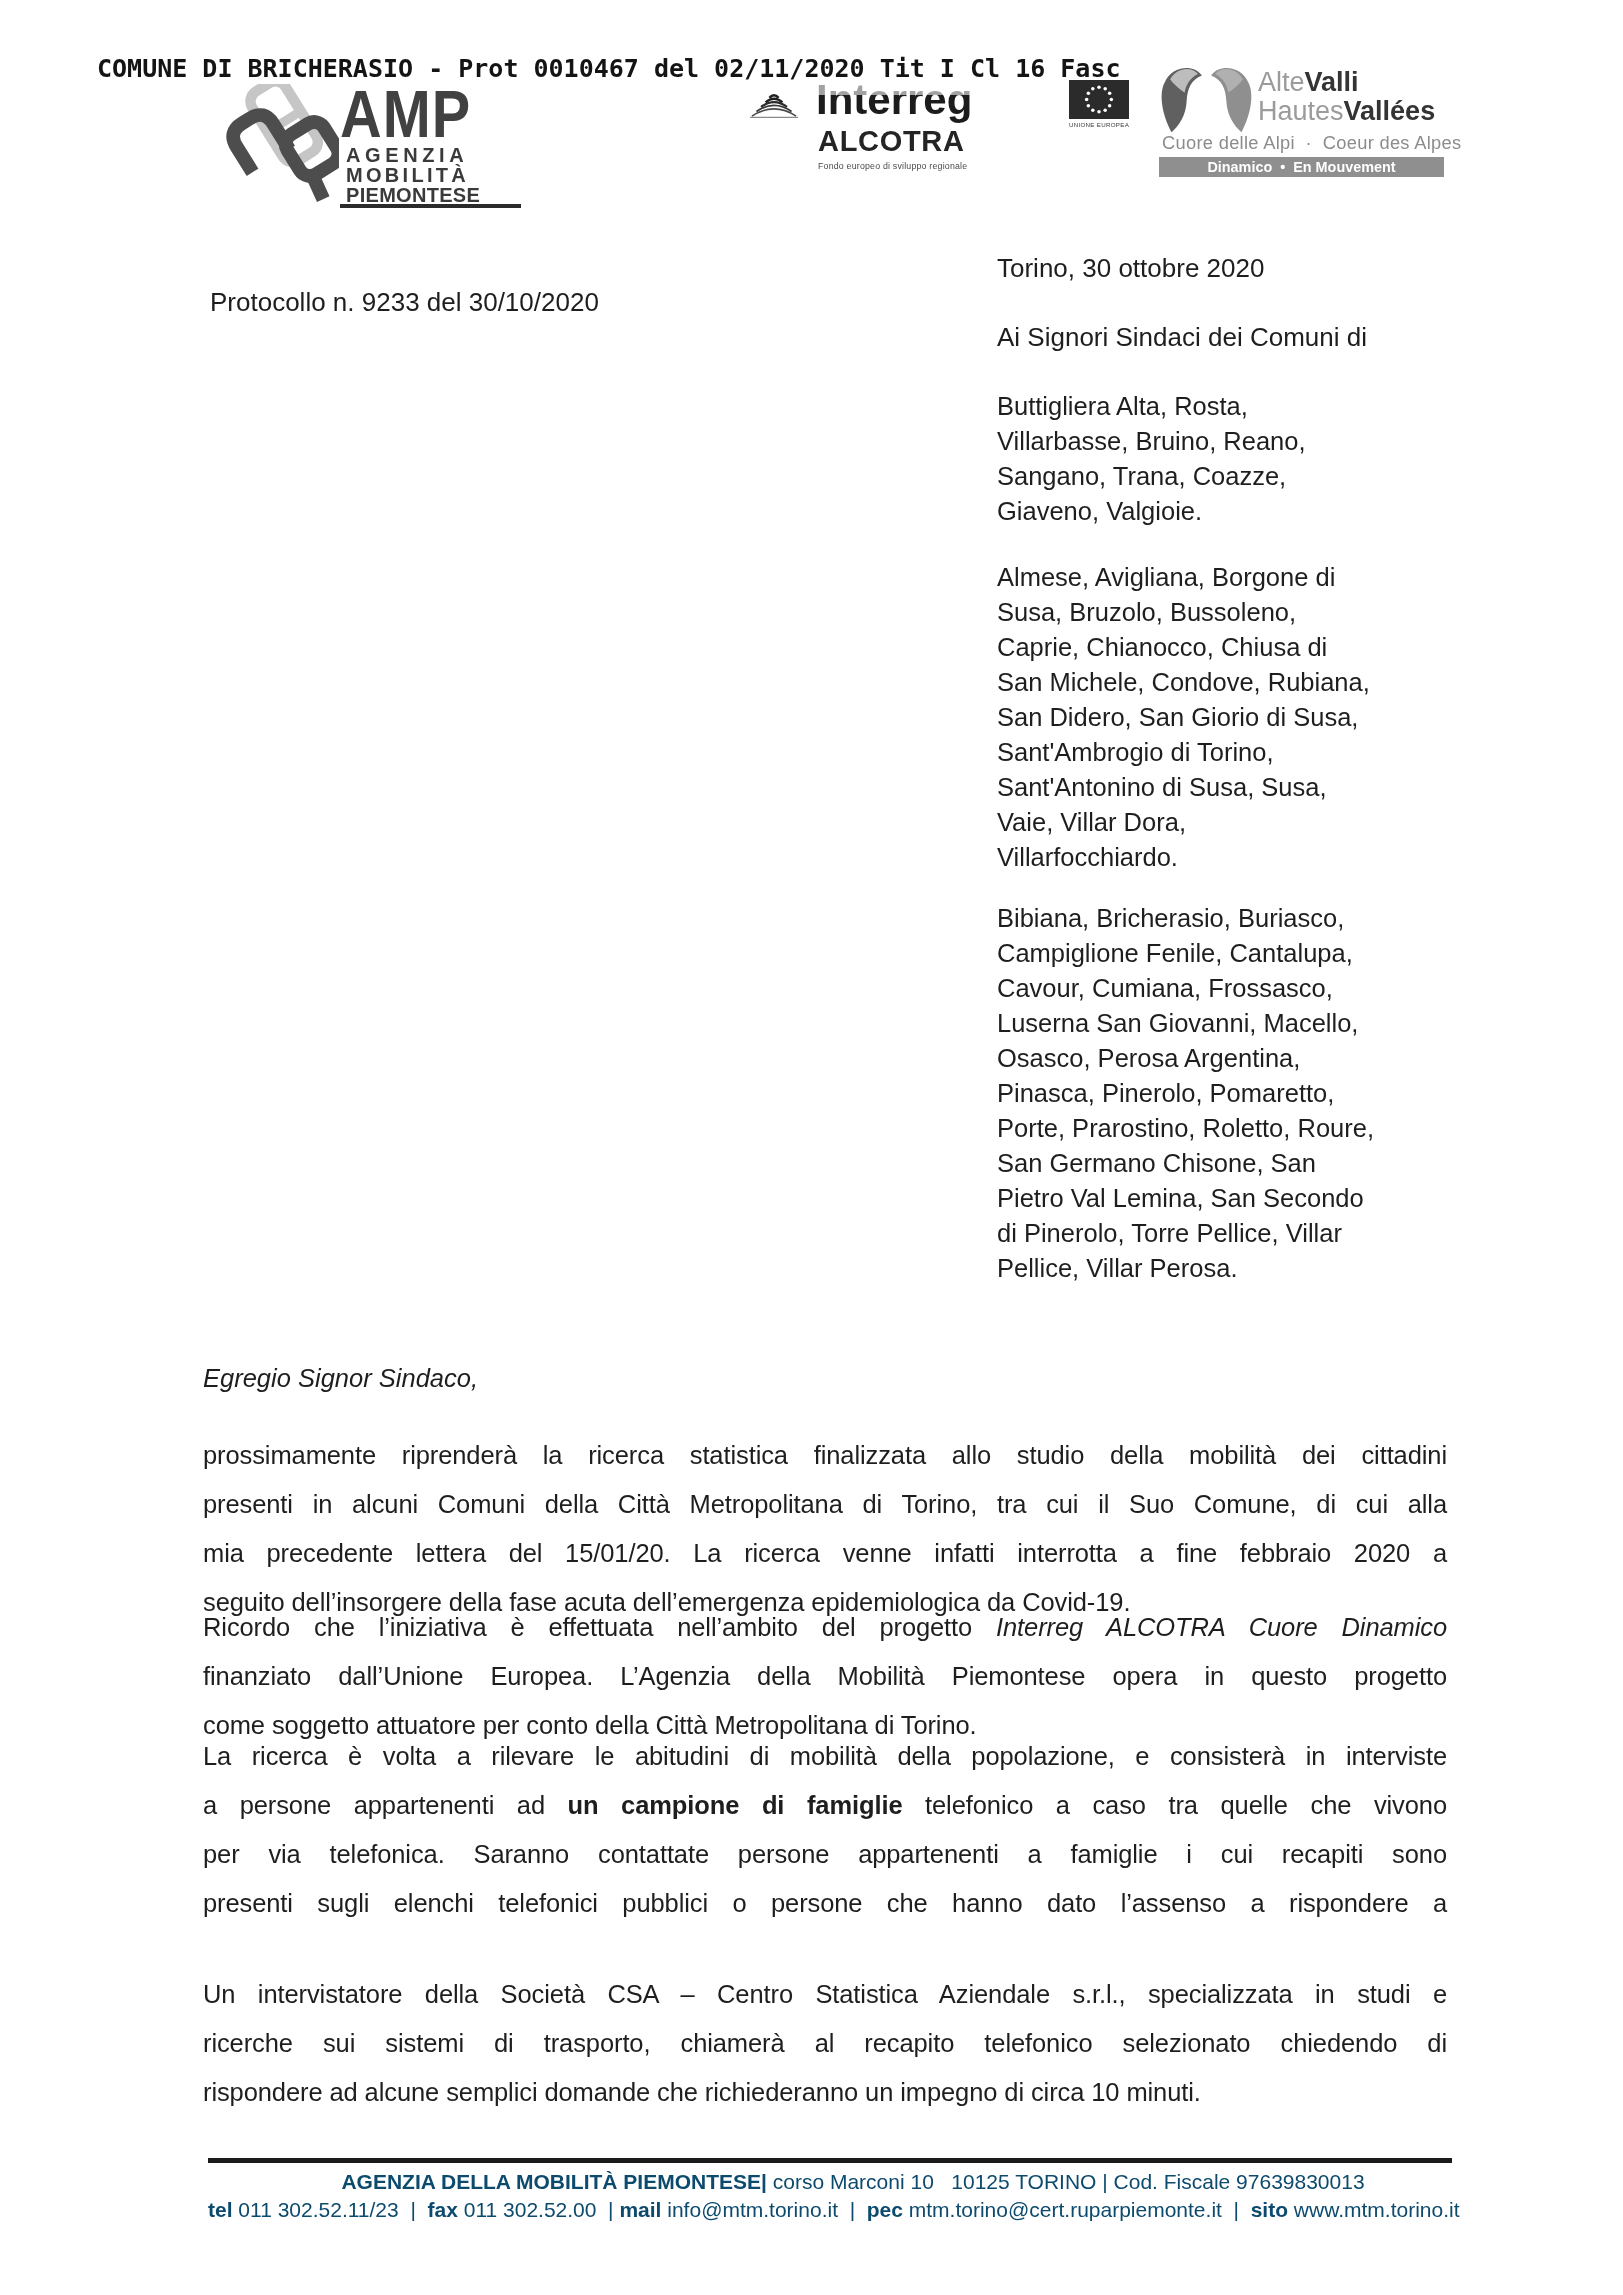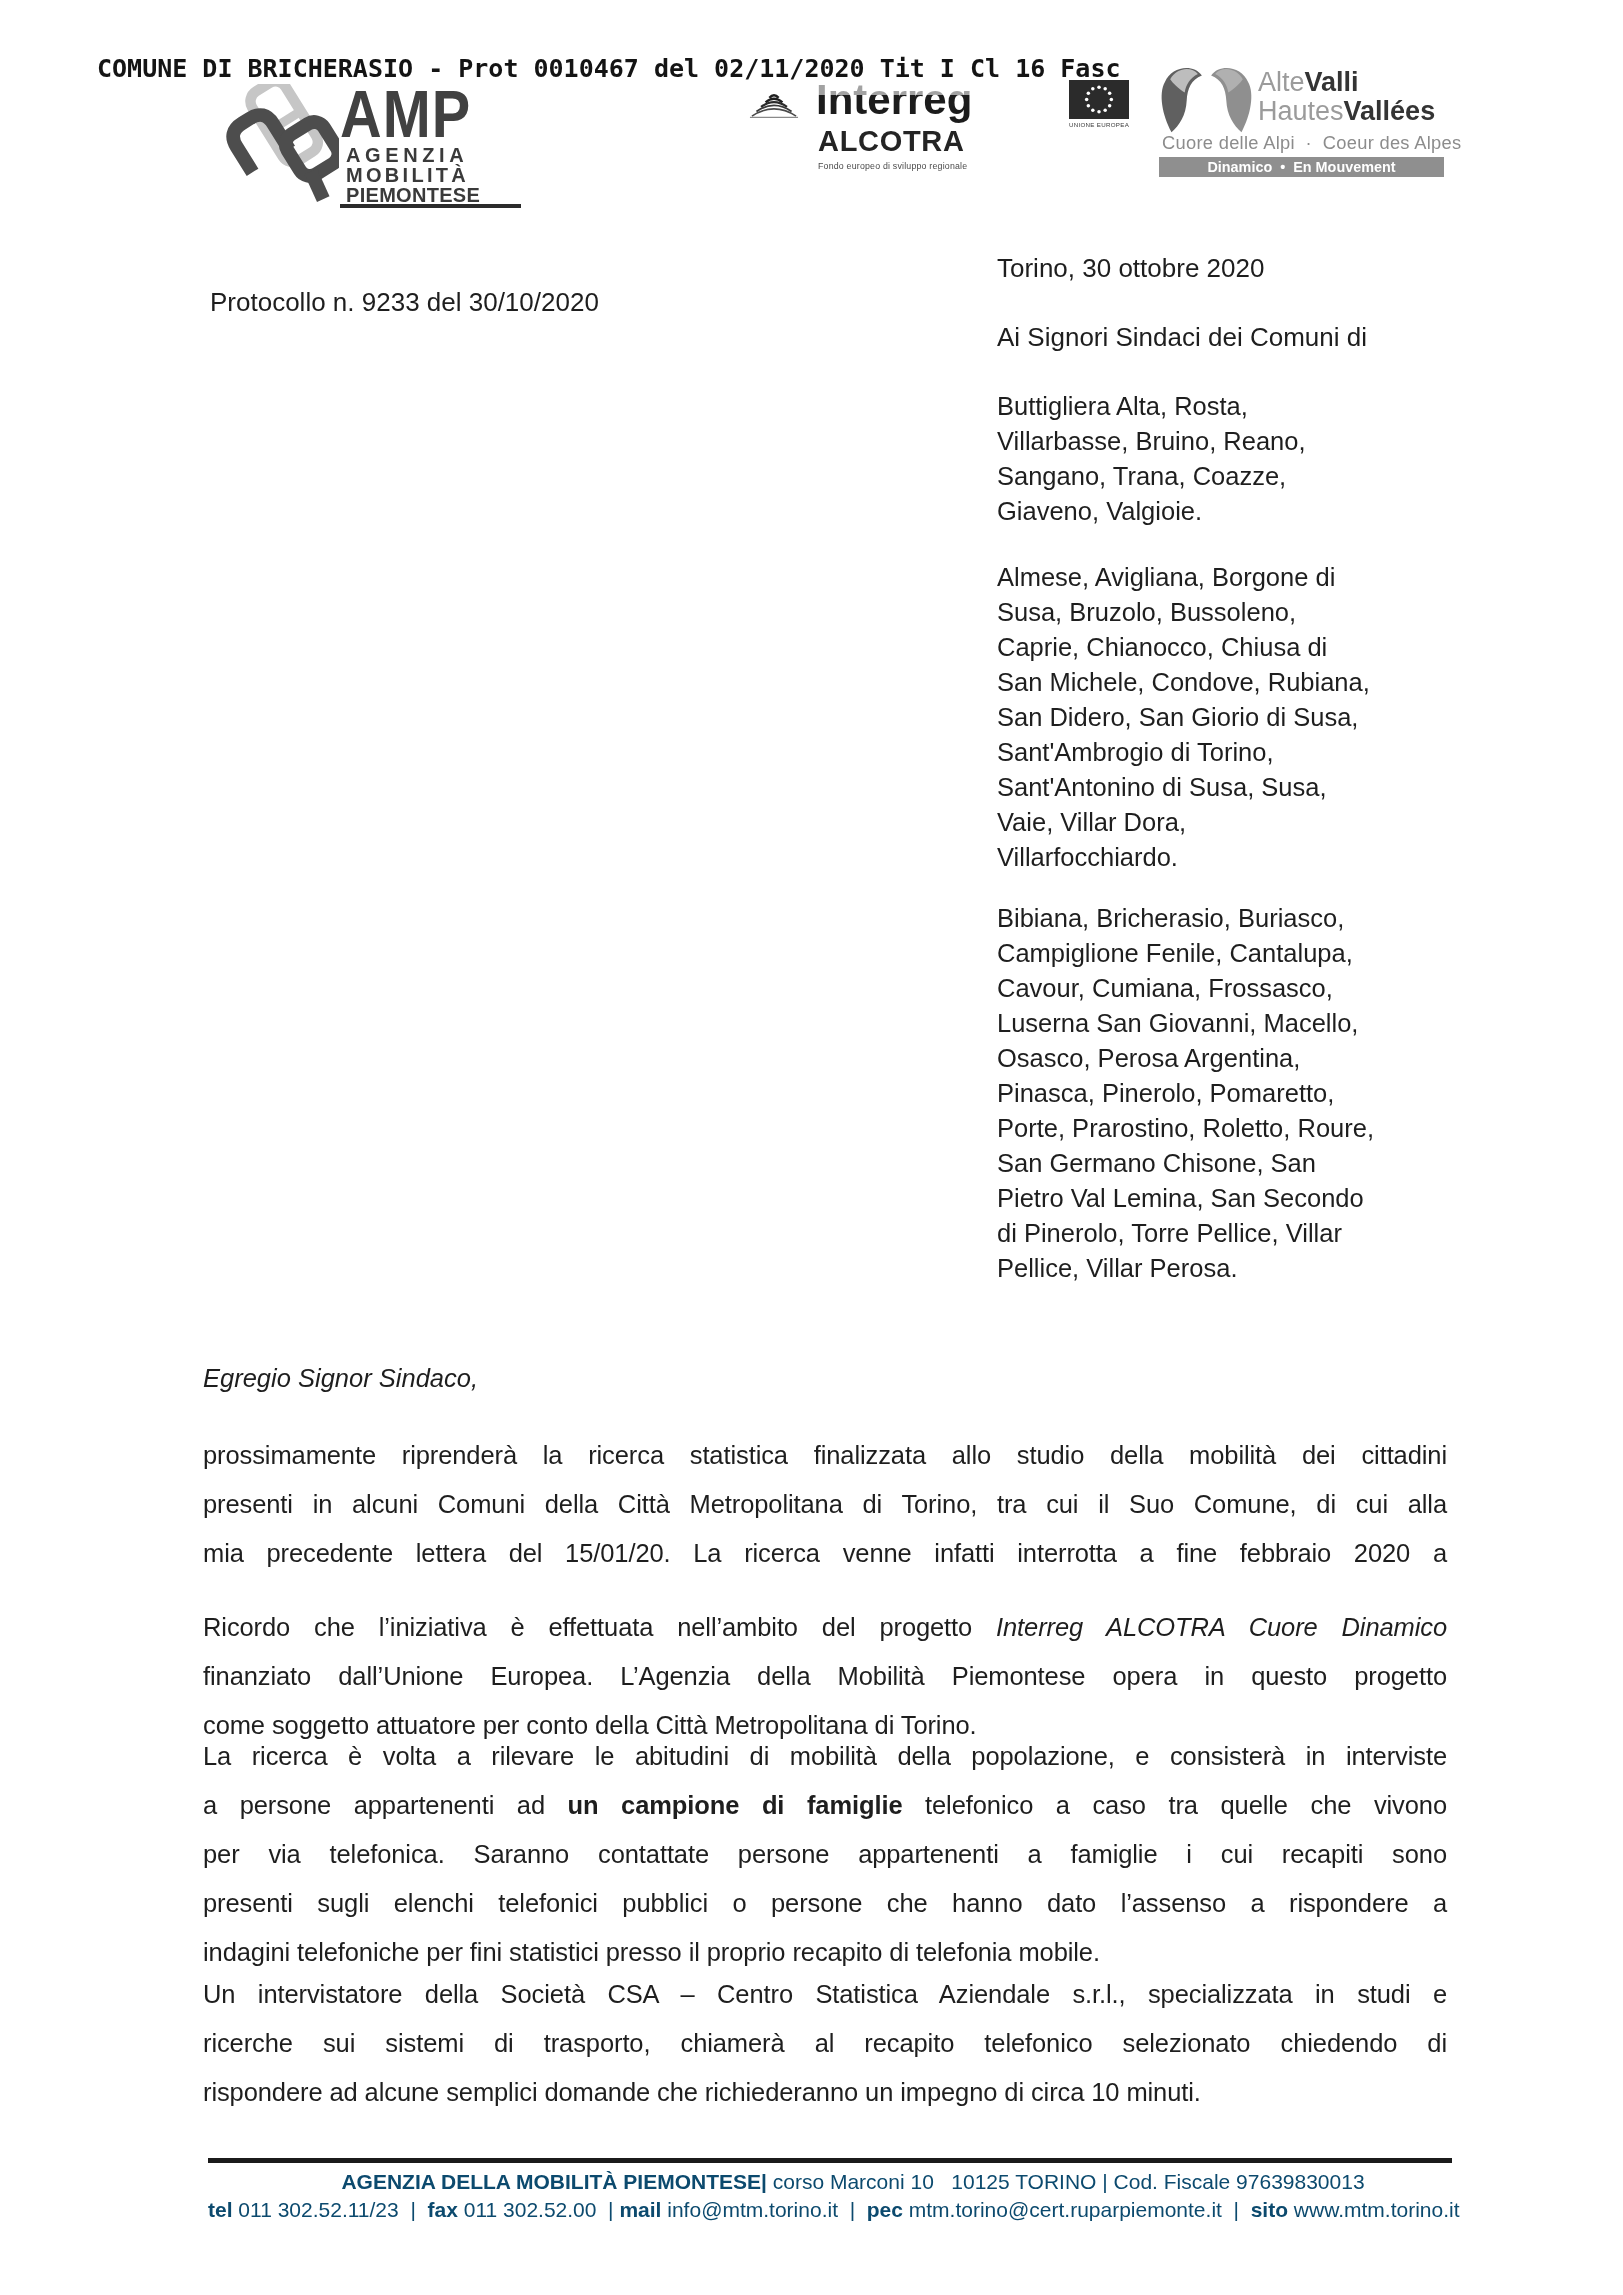--- a/index.html
+++ b/index.html
@@ -163,32 +163,32 @@
       <div class="aline">Pietro Val Lemina, San Secondo</div>
       <div class="aline">di Pinerolo, Torre Pellice, Villar</div>
       <div class="aline">Pellice, Villar Perosa.</div>
     </div>
 
   <div class="salutation">Egregio Signor Sindaco,</div>
   <div class="para p1">
       <div class="jline"><span>prossimamente riprenderà la ricerca statistica finalizzata allo studio della mobilità dei cittadini</span></div>
       <div class="jline"><span>presenti in alcuni Comuni della Città Metropolitana di Torino, tra cui il Suo Comune, di cui alla</span></div>
       <div class="jline"><span>mia precedente lettera del 15/01/20. La ricerca venne infatti interrotta a fine febbraio 2020 a</span></div>
+      <div class="jline last"><span>seguito dell’insorgere della fase acuta dell’emergenza epidemiologica da Covid-19.</span></div>
     </div>
   <div class="para p2">
       <div class="jline"><span>Ricordo che l’iniziativa è effettuata nell’ambito del progetto </span><span class="i">Interreg ALCOTRA Cuore Dinamico</span></div>
       <div class="jline"><span>finanziato dall’Unione Europea. L’Agenzia della Mobilità Piemontese opera in questo progetto</span></div>
       <div class="jline last"><span>come soggetto attuatore per conto della Città Metropolitana di Torino.</span></div>
     </div>
   <div class="para p3">
       <div class="jline"><span>La ricerca è volta a rilevare le abitudini di mobilità della popolazione, e consisterà in interviste</span></div>
       <div class="jline"><span>a persone appartenenti ad </span><span class="b">un campione di famiglie</span><span> telefonico a caso tra quelle che vivono</span></div>
       <div class="jline"><span>per via telefonica. Saranno contattate persone appartenenti a famiglie i cui recapiti sono</span></div>
       <div class="jline"><span>presenti sugli elenchi telefonici pubblici o persone che hanno dato l’assenso a rispondere a</span></div>
-      <div class="jline last"><span>indagini telefoniche per fini statistici presso il proprio recapito di telefonia mobile.</span></div>
     </div>
   <div class="para p4">
       <div class="jline"><span>Un intervistatore della Società CSA – Centro Statistica Aziendale s.r.l., specializzata in studi e</span></div>
       <div class="jline"><span>ricerche sui sistemi di trasporto, chiamerà al recapito telefonico selezionato chiedendo di</span></div>
       <div class="jline last"><span>rispondere ad alcune semplici domande che richiederanno un impegno di circa 10 minuti.</span></div>
     </div>
 
   <div class="footer-rule"></div>
   <div class="fline f1"><span class="b">AGENZIA DELLA MOBILITÀ PIEMONTESE|</span><span> corso Marconi 10   10125 TORINO | Cod. Fiscale 97639830013</span></div>
   <div class="fline f2"><span class="b">tel</span><span> 011 302.52.11/23  |  </span><span class="b">fax</span><span> 011 302.52.00  | </span><span class="b">mail</span><span> info@mtm.torino.it  |  </span><span class="b">pec</span><span> mtm.torino@cert.ruparpiemonte.it  |  </span><span class="b">sito</span><span> www.mtm.torino.it</span></div>

